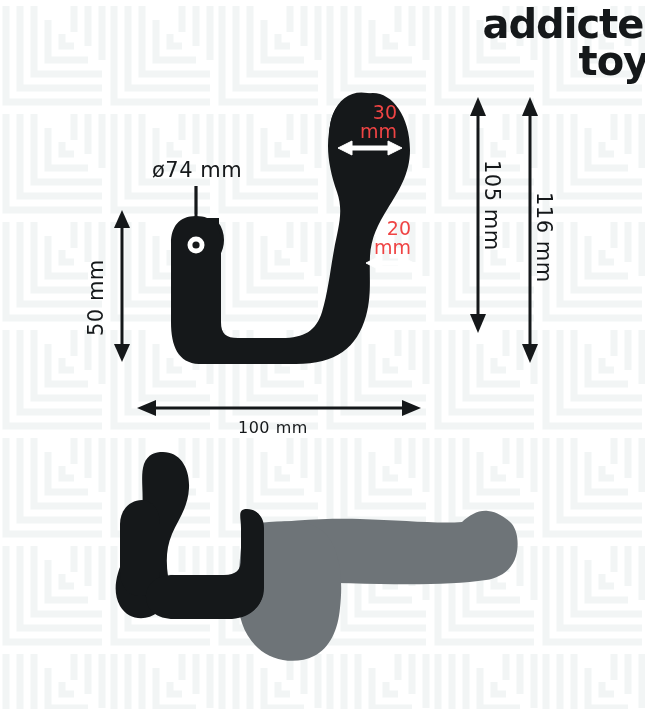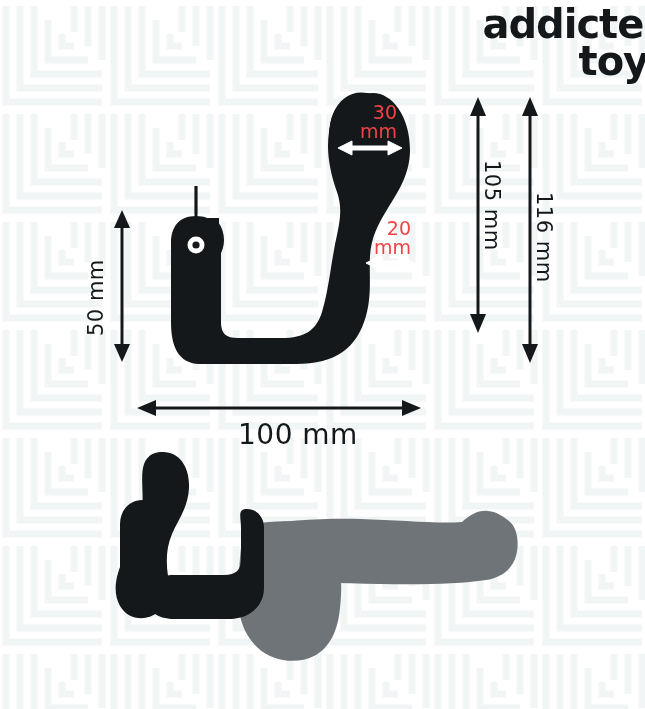--- a/index.html
+++ b/index.html
@@ -314,28 +314,29 @@
           C 146 584 156 575 174 575
           L 224 575
           C 236 575 241 570 241 559
           L 241 528
           C 241 517 237 509 247 509
           Z" fill="#15181a"></path>
       </g>
     </g>
   </svg>
 
+  <div class="dim-label" style="left:152px; top:158px;">ø74 mm</div>
 
   <div class="dim-label vert-ccw" style="left:84px; top:336px;">50 mm</div>
 
   <div class="dim-label vert-cw" style="left:504px; top:160px;">105 mm</div>
 
   <div class="dim-label vert-cw" style="left:556px; top:192px;">116 mm</div>
 
-  <div class="dim-label" style="left:238px; top:418px; font-size:28px;">100 mm</div>
+  <div class="dim-label" style="left:238px; top:418px; font-size:16px;">100 mm</div>
 
   <div class="onshape-label" style="left:357px; top:103px; width:40px;">
     <span>30</span><br>
     <span>mm</span>
   </div>
 
   <div class="onshape-label" style="left:371px; top:219px; width:40px;">
     <span>20</span><br>
     <span>mm</span>
   </div>

